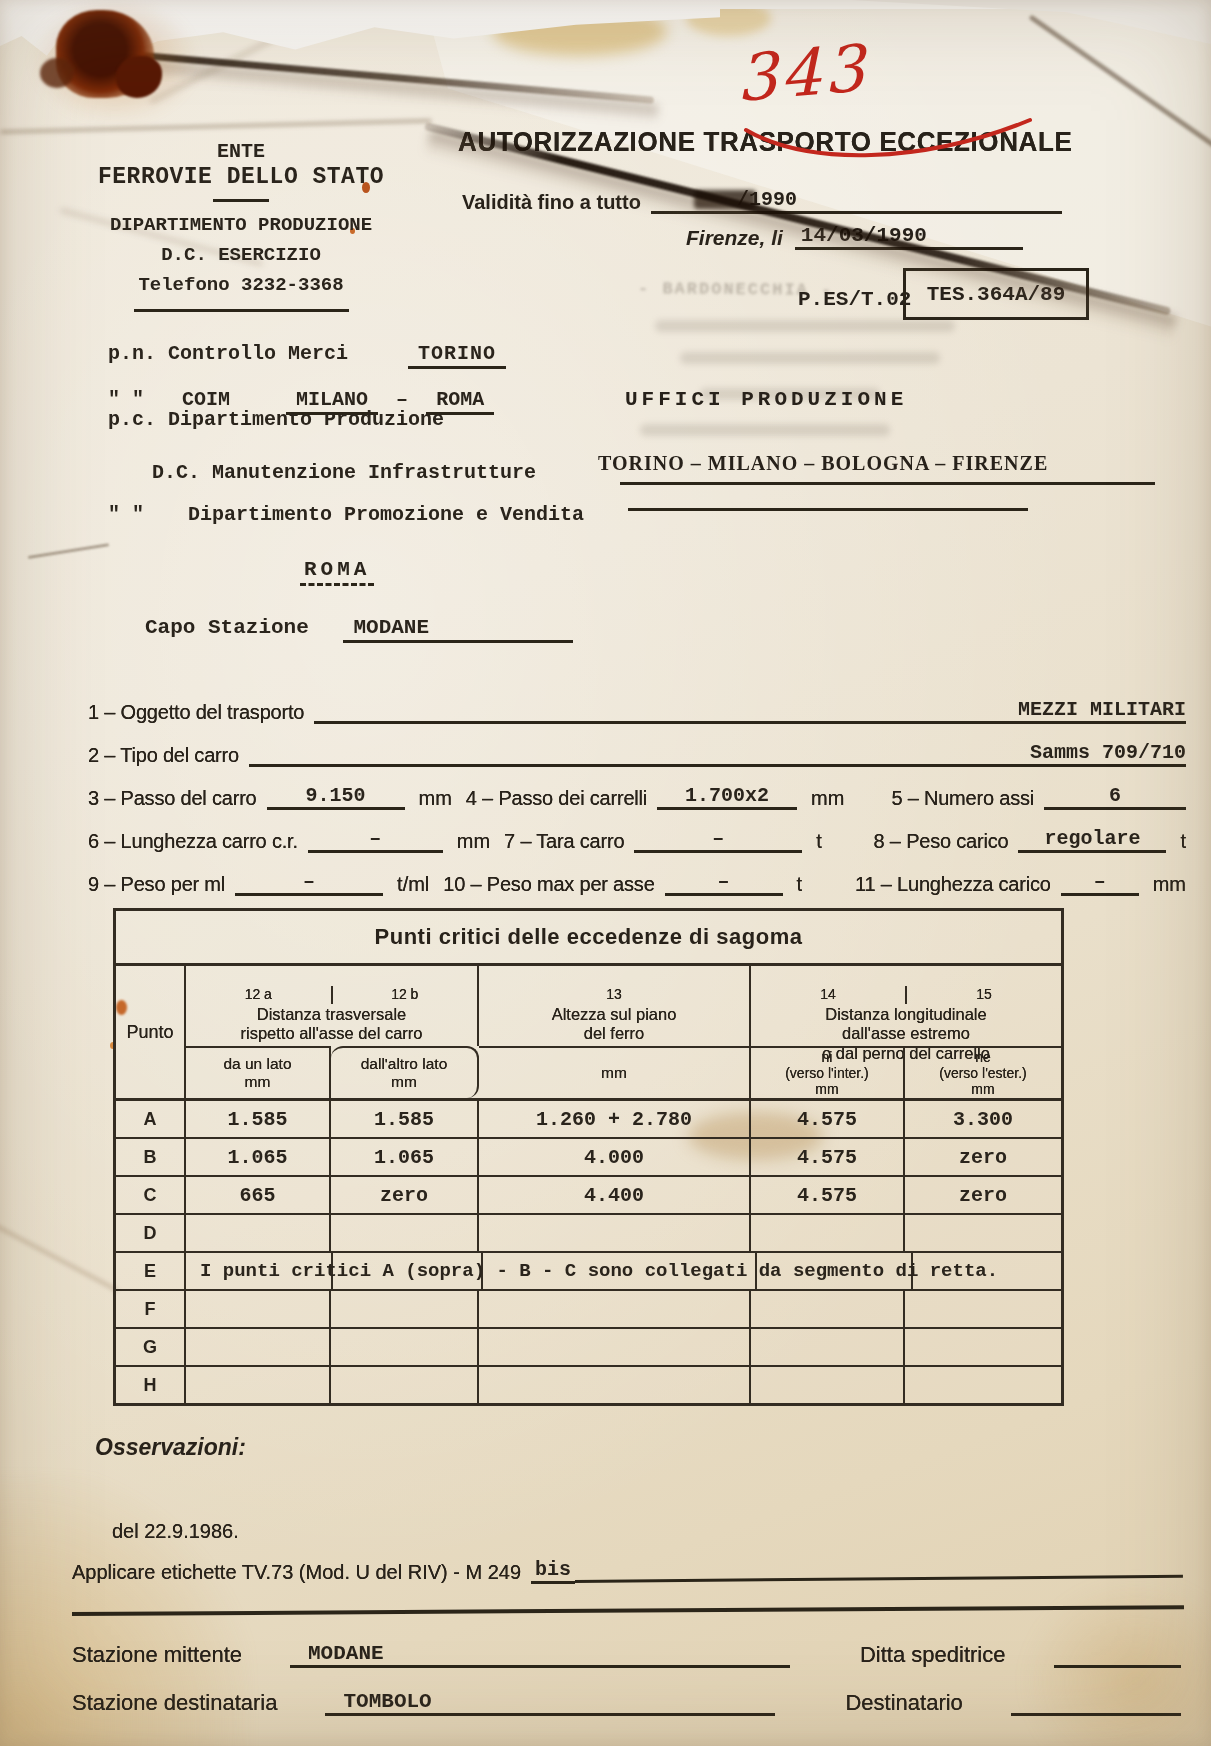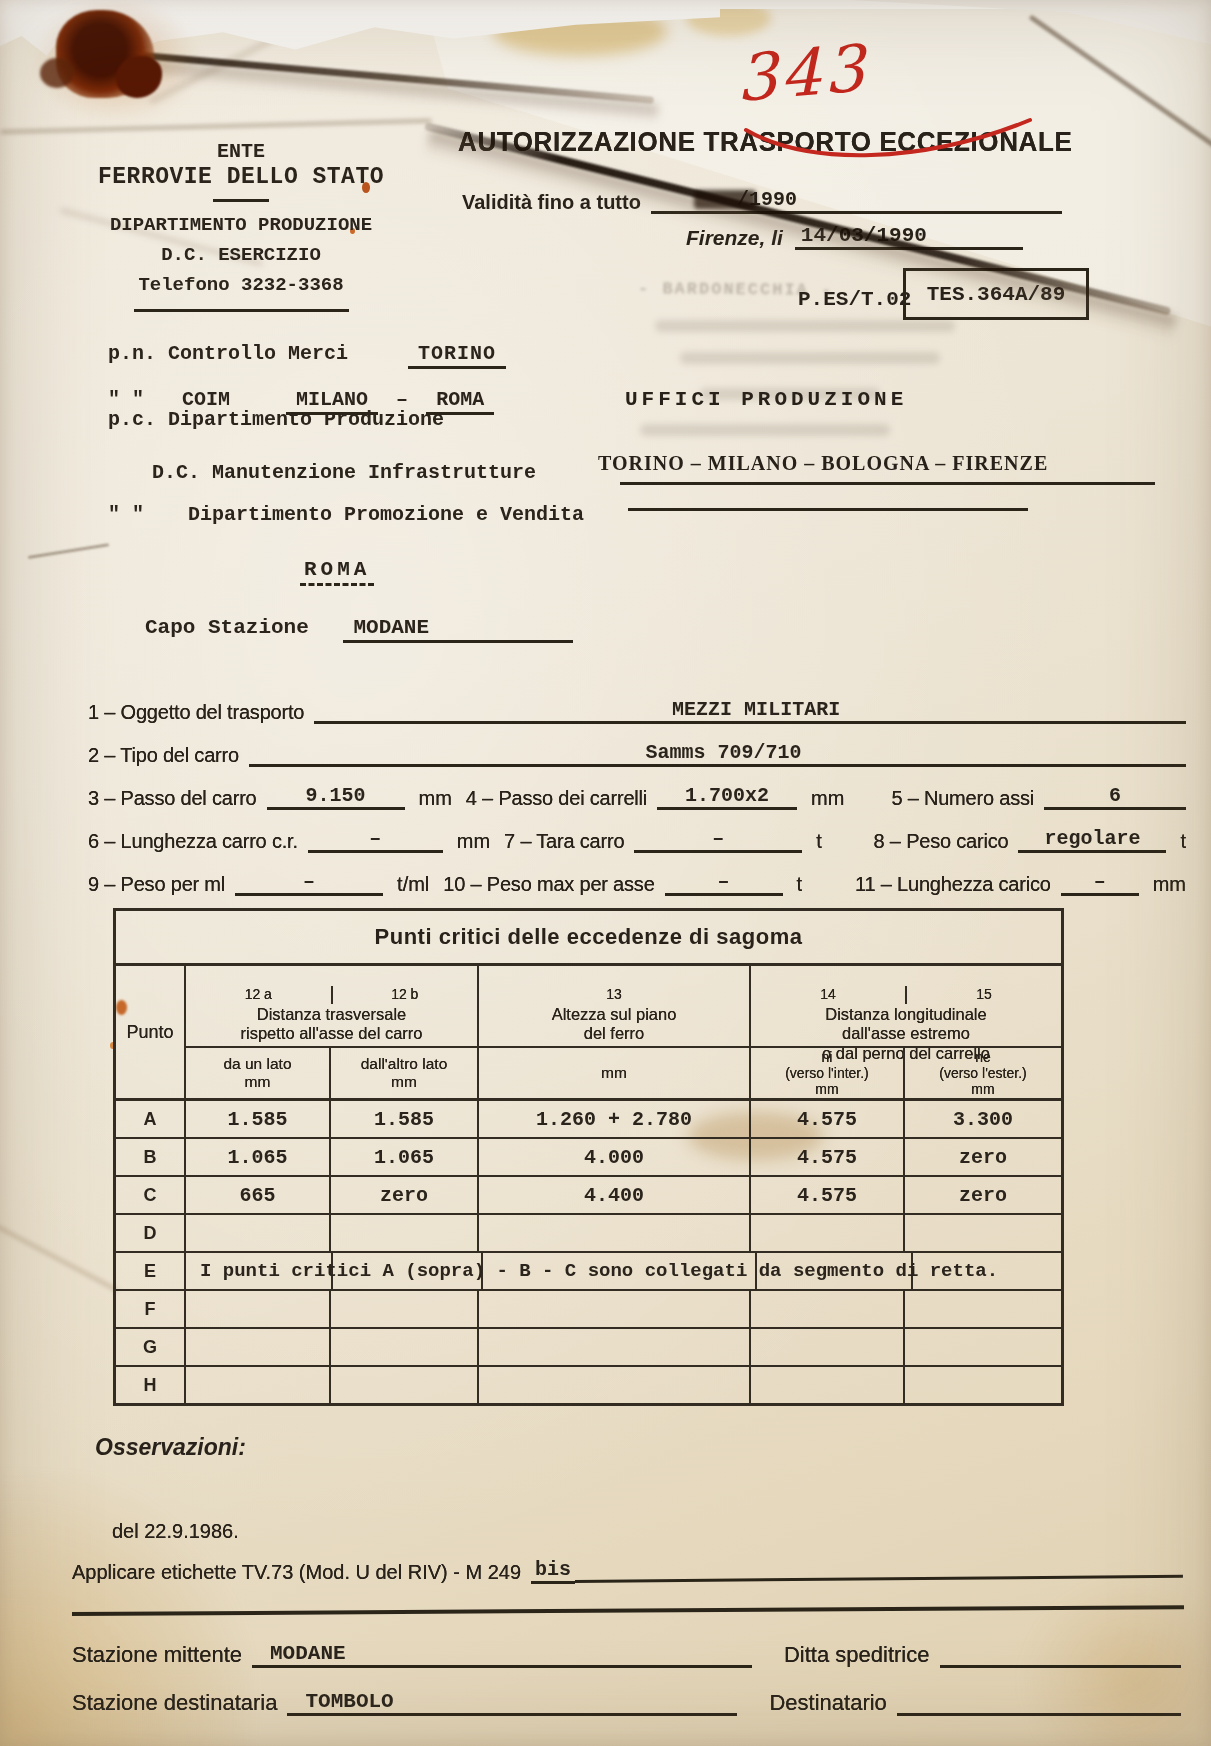--- a/index.html
+++ b/index.html
@@ -88,58 +88,58 @@
   .roma{left:300px;top:558px;font-family:"Liberation Mono",monospace;font-weight:700;font-size:21px;letter-spacing:4px;
     border-bottom:3px dashed #2b2519;padding:0 4px 2px;z-index:10;}
   .offices1{left:625px;top:388px;font-size:21px;letter-spacing:4px;z-index:10;}
   .offices2{left:598px;top:452px;font-size:20px;letter-spacing:1px;z-index:10;font-family:Liberation Serif, serif;}
   .hline{position:absolute;background:#2b2519;height:3px;transform-origin:left center;z-index:10;}
   
   .frow{position:absolute;left:88px;right:25px;display:flex;align-items:flex-end;height:30px;z-index:10;font-size:20px;}
   .flabel{white-space:nowrap;margin-right:10px;letter-spacing:-0.2px;text-align:right;}
   .funit{margin:0 14px;white-space:nowrap;}
   .vfill{border-bottom:3px solid #2b2519;text-align:center;font-family:"Liberation Mono",monospace;font-weight:700;}
-  .vfill.grow{flex:1;text-align:center;text-indent:12px;}
+  .vfill.grow{flex:1;text-align:right;text-indent:12px;}
   .mla{margin-left:auto;}
   
   .ptable{position:absolute;left:113px;top:908px;width:945px;border:3px solid #332c22;z-index:10;background:rgba(255,255,255,0.05);}
   .pt-title{height:52px;border-bottom:3px solid #332c22;display:flex;align-items:center;justify-content:center;
     font-size:22px;font-weight:700;letter-spacing:.5px;}
   .pt-head{display:grid;grid-template-columns:70px 145px 148px 272px 154px 1fr;grid-template-rows:80px 52px;border-bottom:3px solid #332c22;}
   .pc-punto{grid-area:1/1/3/2;border-right:2px solid #332c22;display:flex;align-items:center;justify-content:center;font-size:18px;}
   .pg{padding-top:20px;}
   .g12{grid-area:1/2/2/4;border-right:2px solid #332c22;}
   .g13{grid-area:1/4/2/5;border-right:2px solid #332c22;}
   .g45{grid-area:1/5/2/7;}
   .numstrip{display:flex;font-size:14px;height:18px;}
   .numstrip span{flex:1;text-align:center;}
   .numstrip.split span:first-child{border-right:2px solid #332c22;}
   .desc{font-size:16.5px;line-height:1.18;text-align:center;margin-top:1px;}
   .sub{border-top:2px solid #332c22;border-right:2px solid #332c22;display:flex;align-items:center;justify-content:center;
     text-align:center;font-size:15.5px;line-height:1.15;grid-row:2;}
-  .s1{grid-column:2;}.s2{grid-column:3;}.s3{grid-column:4;}.s4{grid-column:5;font-size:14px;}.s5{grid-column:6;font-size:14px;border-right:none;}
+  .s1{grid-column:2;}.s2{grid-column:3;border-radius:12px;}.s3{grid-column:4;}.s4{grid-column:5;font-size:14px;}.s5{grid-column:6;font-size:14px;border-right:none;}
   .prow{display:grid;grid-template-columns:70px 145px 148px 272px 154px 1fr;height:36px;}
   .prow + .prow{border-top:2px solid #332c22;}
   .pcell{border-right:2px solid #332c22;display:flex;align-items:center;justify-content:center;
     font-family:"Liberation Mono",monospace;font-weight:700;font-size:20px;}
   .pcell.last{border-right:none;}
   .pcell.punto{font-family:"Liberation Sans",sans-serif;font-weight:700;font-size:18px;}
   .noterow{grid-template-columns:70px 1fr;}
   .notecell{justify-content:flex-start;padding-left:14px;font-size:19px;border-right:none;
     background-image:linear-gradient(#332c22,#332c22),linear-gradient(#332c22,#332c22),linear-gradient(#332c22,#332c22),linear-gradient(#332c22,#332c22);
     background-size:2px 100%,2px 100%,2px 100%,2px 100%;background-position:145px 0,295px 0,569px 0,725px 0;background-repeat:no-repeat;}
   
   .obs-h{left:95px;top:1434px;font-size:23px;font-style:italic;font-weight:700;z-index:10;}
   .obs-1{left:78px;top:1478px;font-size:20px;letter-spacing:-0.3px;z-index:10;}
   .obs-2{left:112px;top:1520px;font-size:20px;z-index:10;}
   .obs-3{position:absolute;left:72px;right:28px;top:1556px;display:flex;align-items:flex-end;height:28px;z-index:10;}
   .obs-3 .lab{font-size:20px;white-space:nowrap;}
   .obs-3 .bis{font-family:"Liberation Mono",monospace;font-weight:700;font-size:20px;margin-left:10px;border-bottom:3px solid #2b2519;padding:0 4px;}
   .obs-3 .tail{flex:1;border-bottom:3px solid #2b2519;transform:rotate(-0.5deg);transform-origin:left bottom;margin-bottom:1px;}
-  .ftr{position:absolute;left:72px;right:30px;display:flex;align-items:flex-end;height:32px;z-index:10;}
+  .ftr{position:absolute;left:72px;right:30px;display:flex;align-items:flex-end;height:32px;z-index:10;gap:38px;}
   .ftr .lab{font-size:22px;white-space:nowrap;margin-right:10px;}
   .ftr .val{border-bottom:3px solid #2b2519;font-family:"Liberation Mono",monospace;font-weight:700;font-size:21px;text-indent:18px;}
   .ftr .lab2{font-size:22px;white-space:nowrap;margin-left:32px;margin-right:10px;}
   .ftr .tail{flex:1;border-bottom:3px solid #2b2519;}
 </style>
 </head>
 <body>
 
 <div class="page">
 

